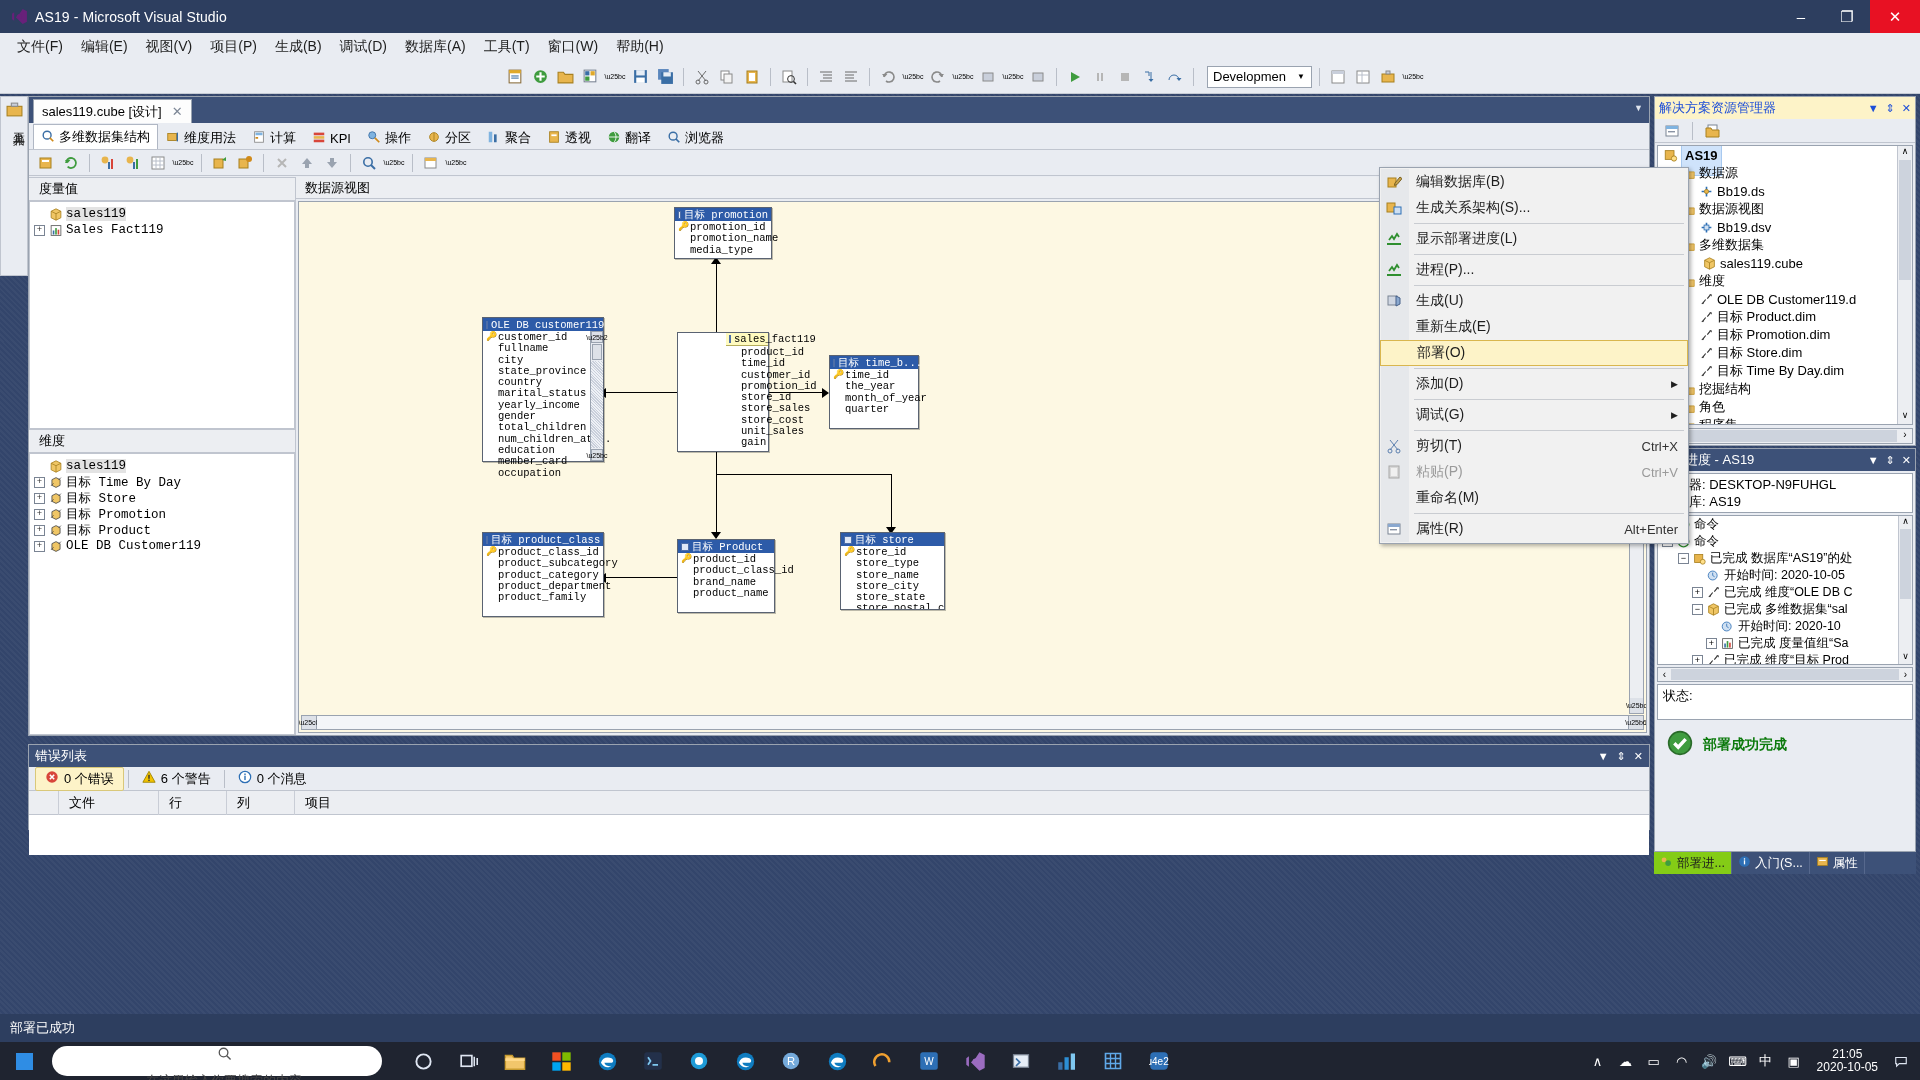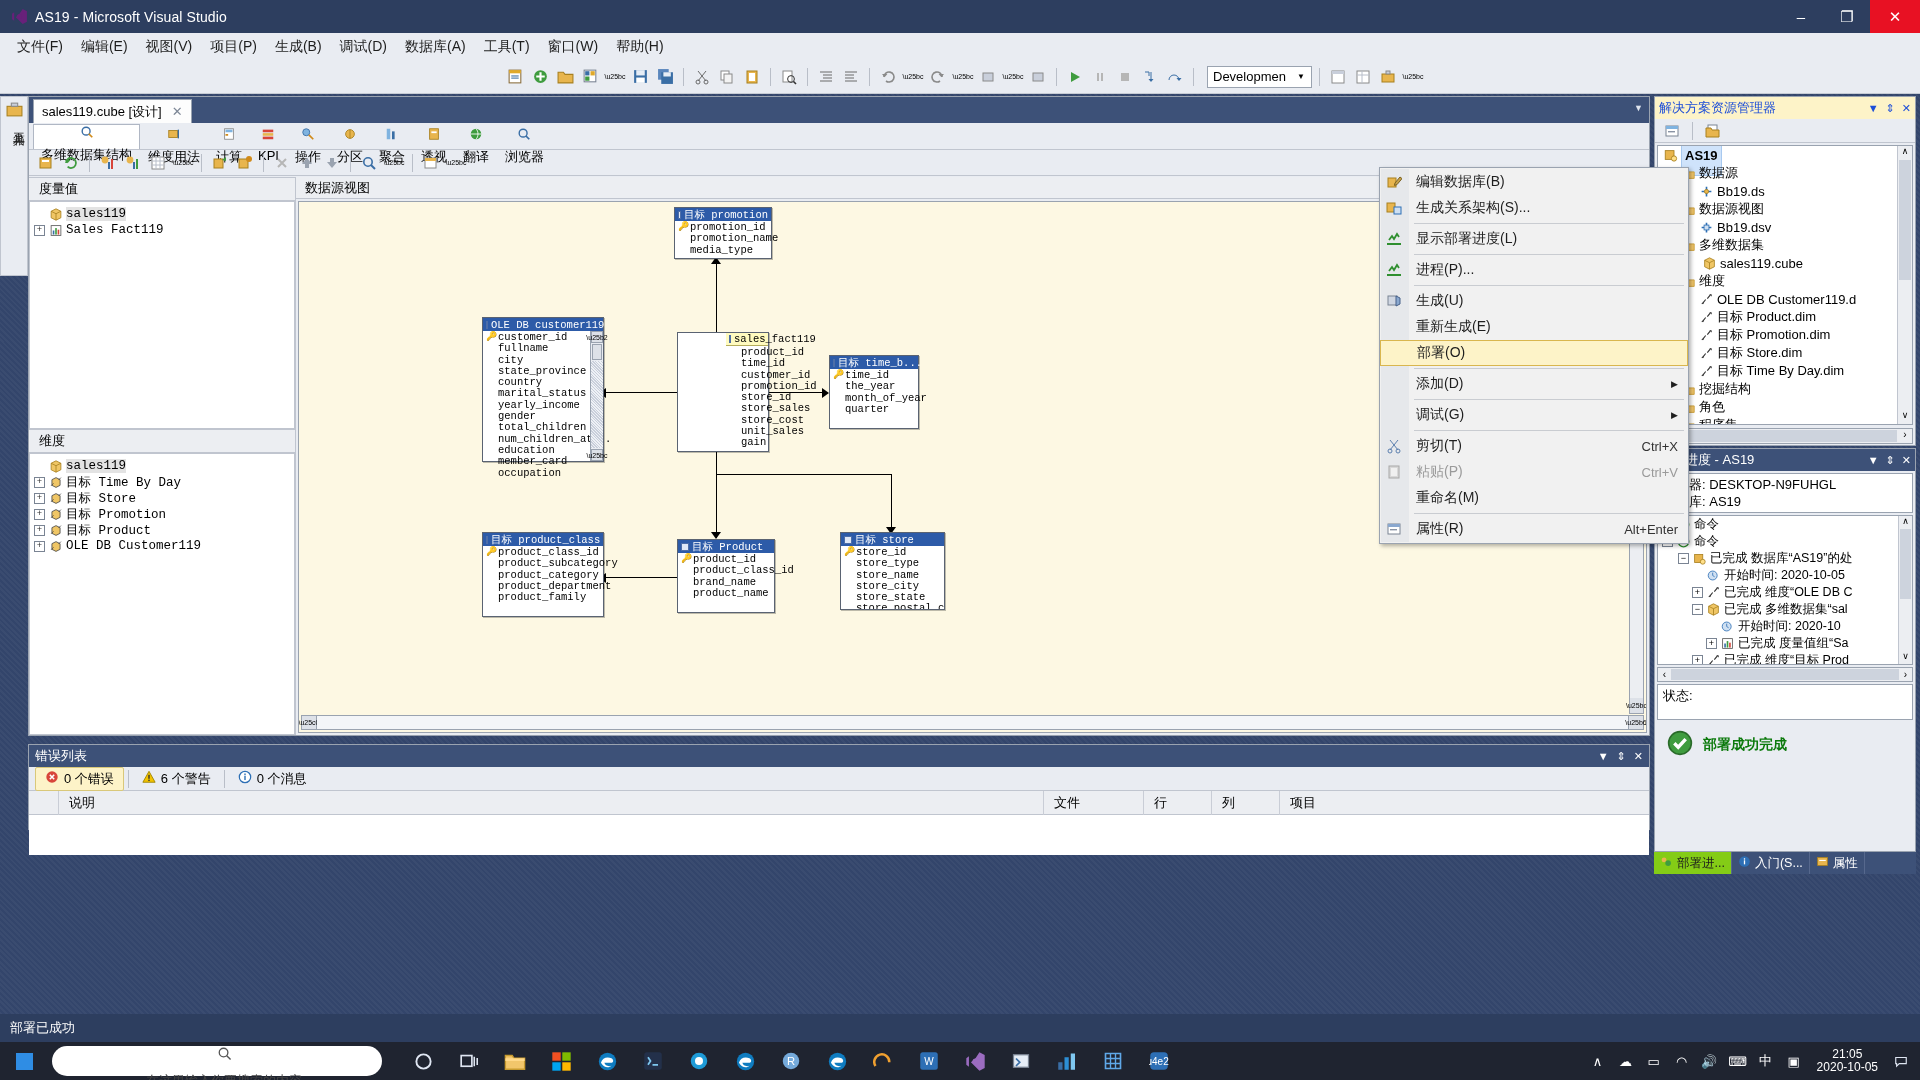--- a/index.html
+++ b/index.html
@@ -73,21 +73,21 @@
     display:flex; align-items:center; gap:10px; font-size:13px;
   }
   .doctab .x{ color:#7d8796; font-size:13px;}
   .doctab-row .dd{ position:absolute; right:6px; top:6px; font-size:9px; color:#dfe4ee;}
 
   .subtabs{
     height:27px; background:#e9ecf2; border-bottom:1px solid #c0c5cf;
     display:flex; align-items:flex-end; padding-left:4px; gap:0px;
   }
   .subtab{ height:23px; display:flex; align-items:center; gap:4px; padding:0 7px; font-size:13px;
-           border:1px solid transparent; border-bottom:none;flex-direction:column;}
+           border:1px solid transparent; border-bottom:none;}
   .subtab.active{ background:#fff; border-color:#b0b7c4; height:25px;}
 
   .editorbar{
     height:26px; background:#e9ecf2; border-bottom:1px solid #c0c5cf;
     display:flex; align-items:center; padding-left:6px; gap:3px;
   }
 
   .editor-body{ position:absolute; left:0; top:80px; right:0; bottom:0; display:flex; }
   .left-pane{ width:267px; background:#e9ecf2; display:flex; flex-direction:column; border-right:1px solid #c0c5cf;}
   .pane-hdr{ height:24px; background:#eceef2; border-bottom:1px solid #c0c5cf; border-top:1px solid #c0c5cf;
@@ -1011,21 +1011,20 @@
         <span><svg width="14" height="14" viewBox="0 0 16 16">
               <circle cx="8" cy="8" r="6.5" fill="#fff" stroke="#2d6fb5" stroke-width="1.4"></circle>
               <rect x="7.2" y="6.5" width="1.6" height="5" fill="#2d6fb5"></rect>
               <rect x="7.2" y="4" width="1.6" height="1.7" fill="#2d6fb5"></rect>
             </svg></span>
         <span>0 个消息</span>
       </div>
     </div>
     <div class="cols">
       <div style="width:30px;padding-left:0"></div>
-      <div style="width:985px">说明</div>
       <div style="width:100px">文件</div>
       <div style="width:68px">行</div>
       <div style="width:68px">列</div>
       <div style="width:120px;border-right:none">项目</div>
     </div>
     <div class="grid"></div>
   </div>
 
   <div class="sol">
     <div class="panel-title">

